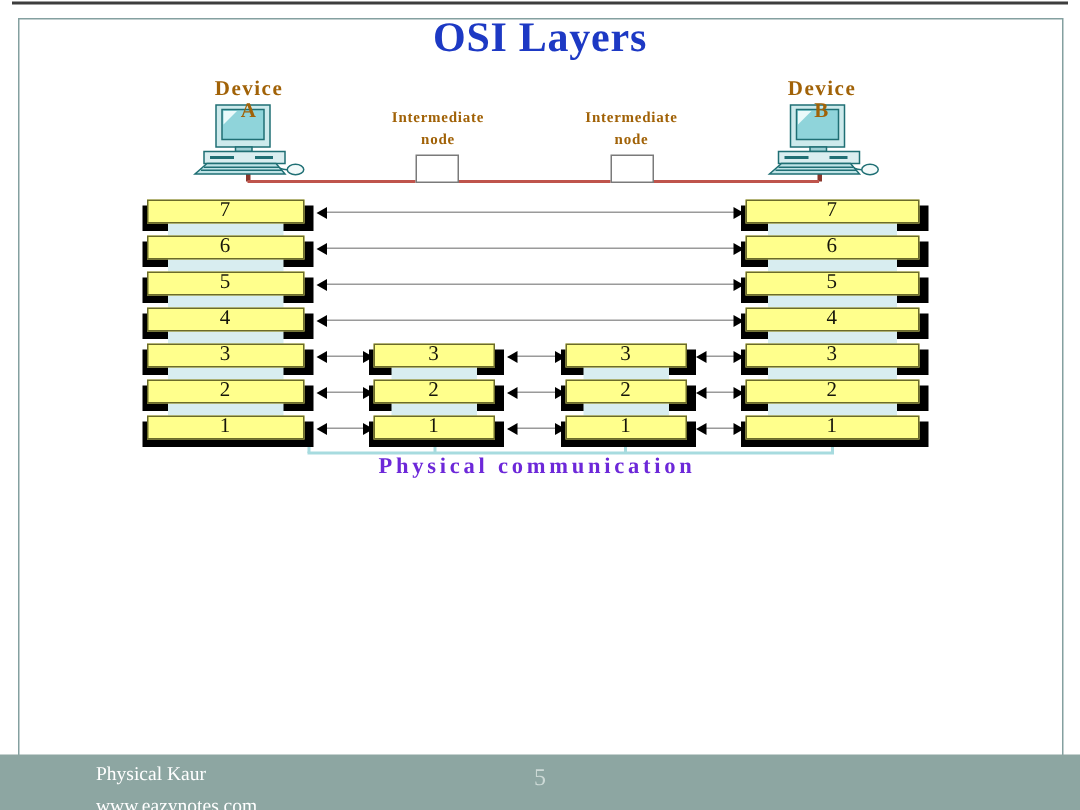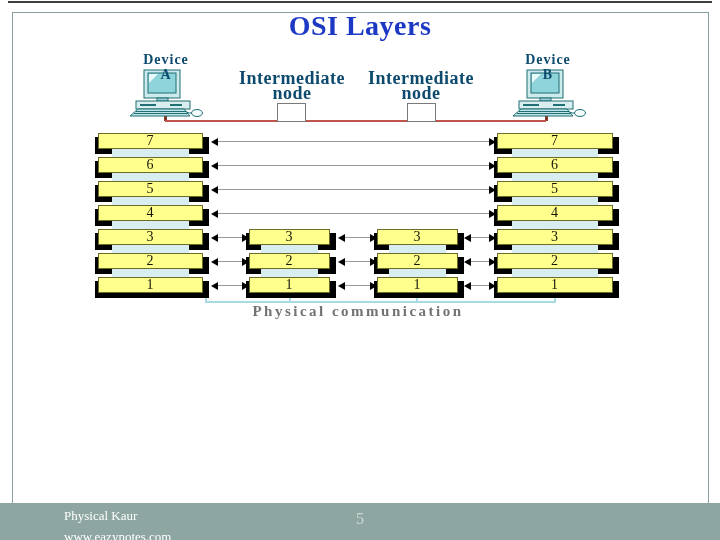--- a/index.html
+++ b/index.html
@@ -13,25 +13,25 @@
          font-size:28px;font-weight:bold;color:#1d39c4;letter-spacing:.5px;z-index:4}
 
   
   .footer{position:absolute;left:0;top:503px;width:720px;height:37px;background:#8da6a2;
           z-index:6;color:#fff;overflow:hidden}
   .author{position:absolute;left:64px;top:5px;font-size:13px}
   .website{position:absolute;left:64px;top:26px;font-size:13px}
   .pagenum{position:absolute;left:0;top:7px;width:100%;text-align:center;font-size:16px;color:#ccd9d6}
 
   
-  .figlabel{position:absolute;text-align:center;font-weight:bold;color:#0c4a6e;
+  .figlabel{position:absolute;text-align:center;font-weight:bold;color:#a16207;
             font-size:14px;line-height:15px;letter-spacing:1px;z-index:4}
-  .figlabel.small{font-size:18px;letter-spacing:.5px}
+  .figlabel.small{font-size:10px;letter-spacing:.5px}
   .caption{position:absolute;left:158px;top:303px;width:400px;text-align:center;
-           font-weight:bold;font-size:15px;letter-spacing:2.5px;color:#737373;z-index:4}
+           font-weight:bold;font-size:15px;letter-spacing:2.5px;color:#6d28d9;z-index:4}
 
   
   .bar{position:absolute;height:16px;background:#ffff8c;border:1px solid #6b6b2a;
        box-sizing:border-box;z-index:3;text-align:center;font-size:14px;line-height:13px;
        color:#15150a;letter-spacing:1px}
   .shadow{position:absolute;height:17px;background:#000;z-index:1}
   .conn{position:absolute;height:12px;background:#d8edf0;z-index:2}
 
   
   .hline{position:absolute;height:1px;background:#9a9a9a;z-index:0}

